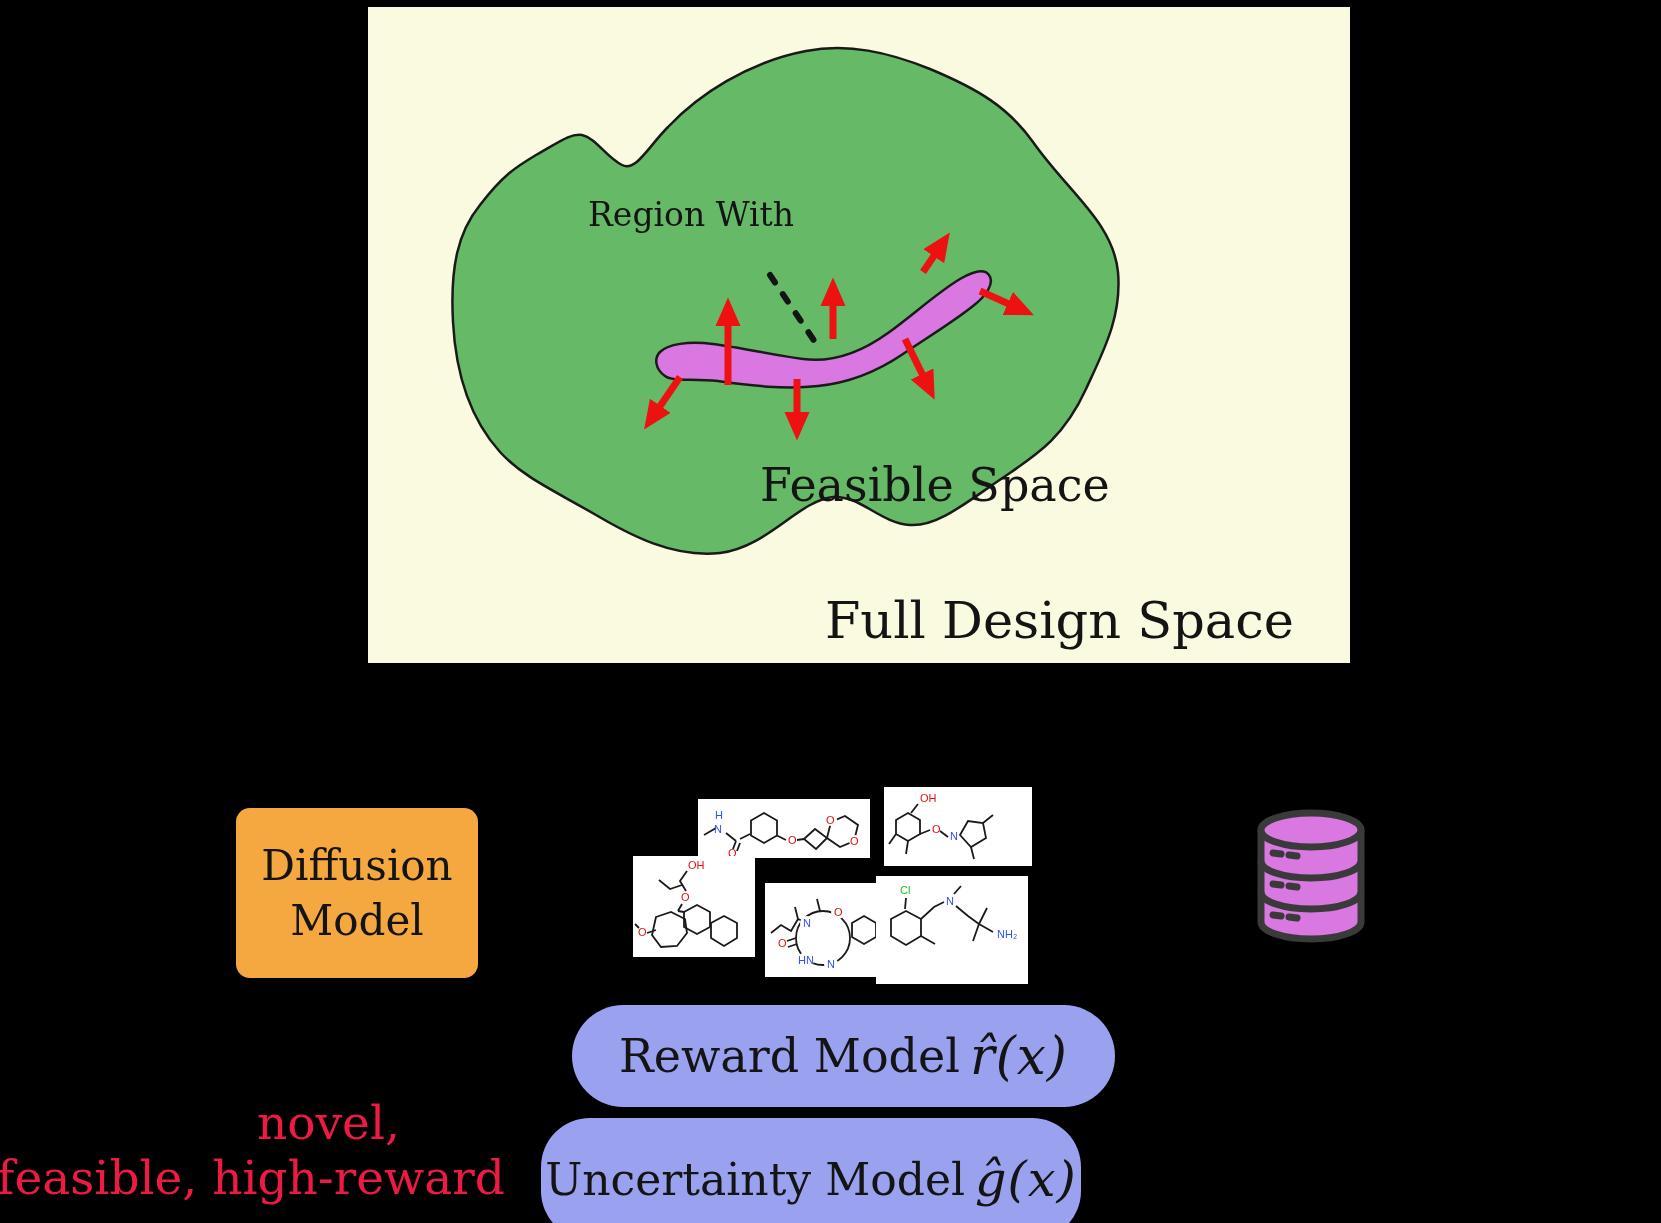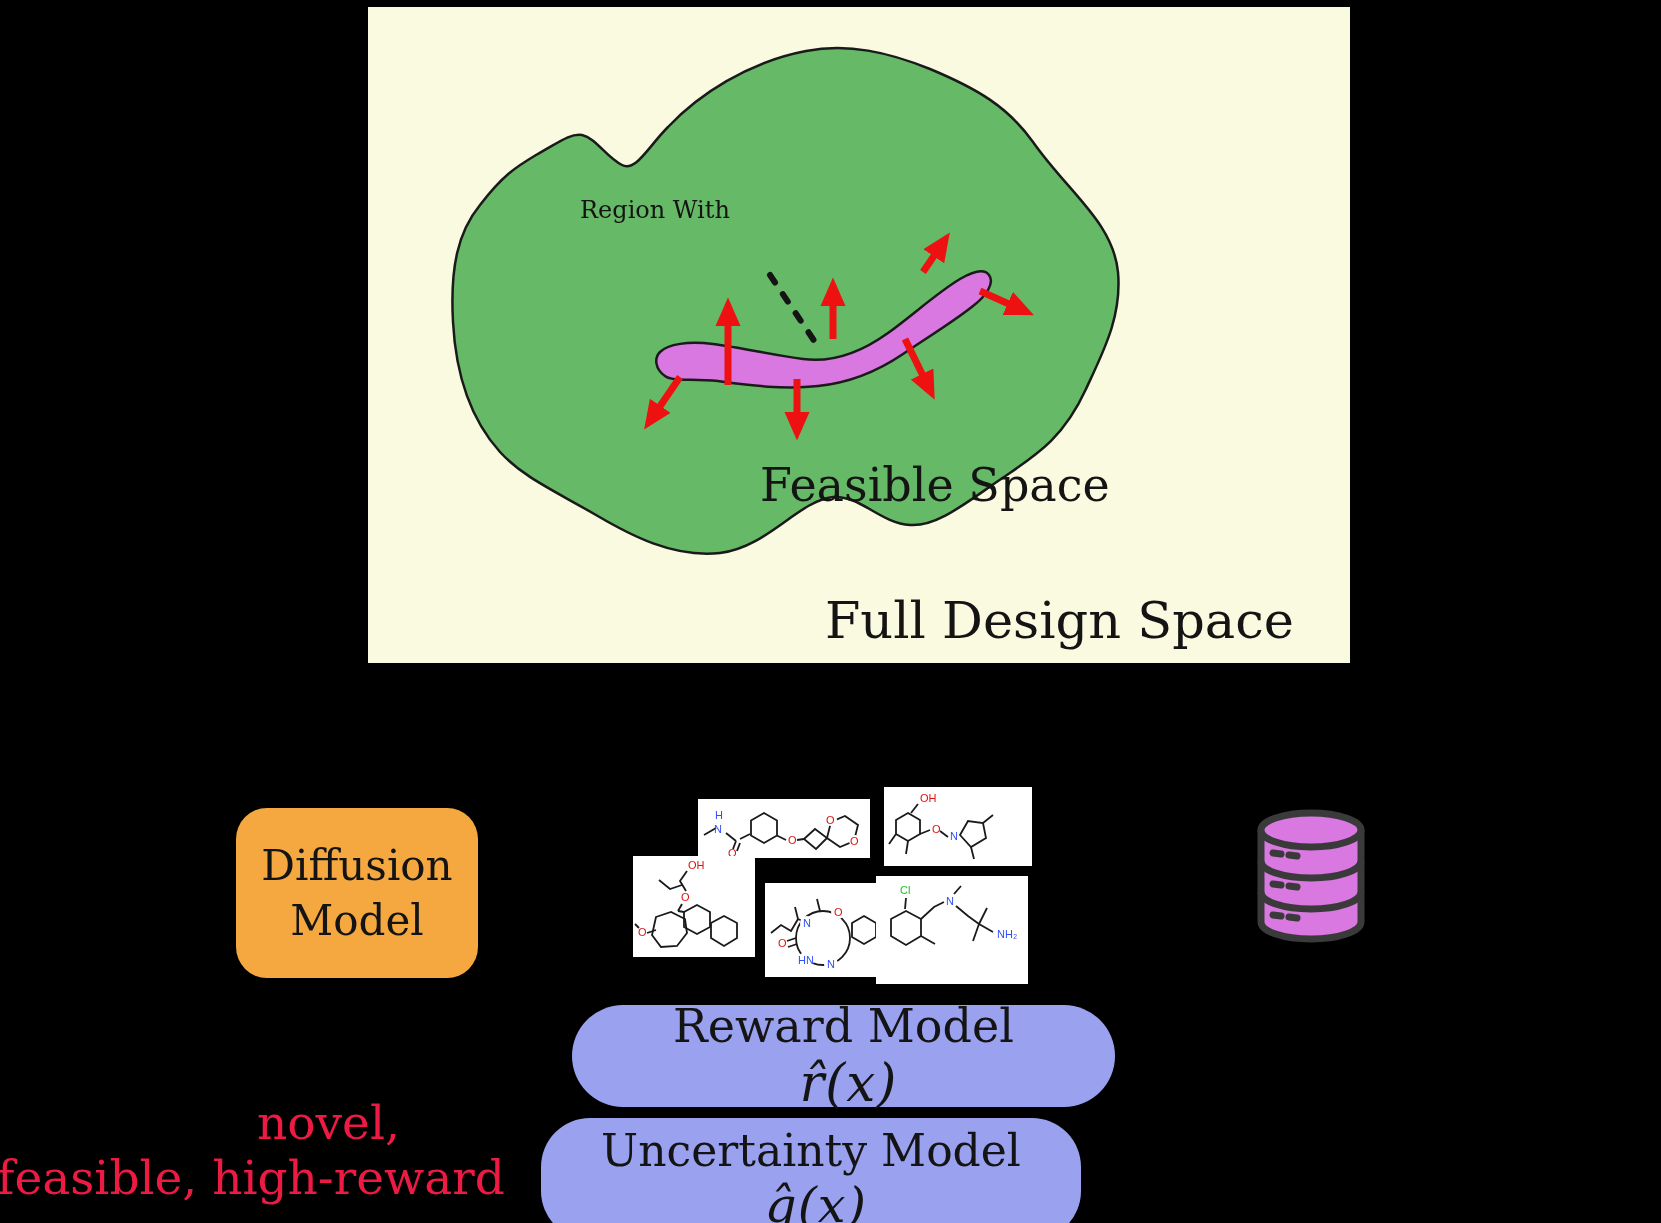--- a/index.html
+++ b/index.html
@@ -15,35 +15,34 @@
     font-family:"DejaVu Serif","Liberation Serif",serif; color:var(--ink);
   }
   .abs{position:absolute;}
   
   .design-panel{
     left:368px; top:7px; width:982px; height:656px;
     background:var(--panel-bg);
   }
   .design-panel svg{position:absolute; left:0; top:0;}
   .region-label{
-    left:212px; top:190px; font-size:24px; line-height:1.1; white-space:nowrap;
+    left:220px; top:190px; font-size:33px; line-height:1.1; white-space:nowrap;
   }
   .feasible-label{ left:392px; top:442px; font-size:46px; white-space:nowrap;margin-top:9px; }
   .full-design-label{ right:56px; top:584px; font-size:51px; white-space:nowrap; }
   
   .diffusion-box{
-    left:236px; top:808px; width:242px; height:170px; border-radius:31px;
+    left:236px; top:808px; width:242px; height:170px; border-radius:14px;
     background:var(--diffusion-orange);
     display:flex; flex-direction:column; align-items:center; justify-content:center;
     font-size:42px; line-height:1.32; text-align:center;
   }
   .model-box{
     background:var(--model-blue); display:flex; align-items:center; justify-content:center;
     white-space:nowrap;
-    flex-direction:column;
   }
   .reward-box{ left:572px; top:1005px; width:543px; height:102px; border-radius:51px; font-size:46px; }
   .uncertainty-box{ left:541px; top:1118px; width:540px; height:122px; border-radius:49px; font-size:44px; }
   .math{ font-style:italic; font-size:1.12em; margin-left:10px; letter-spacing:1px; }
   .highlight-line{ color:var(--highlight-red); font-size:47px; white-space:nowrap; }
   .highlight-line1{ left:257px; top:1095px; }
   .highlight-line2{ left:-3px; top:1150px; }
   
   .mol-card{ background:var(--card-bg); }
   .mol-card svg{ display:block; }

